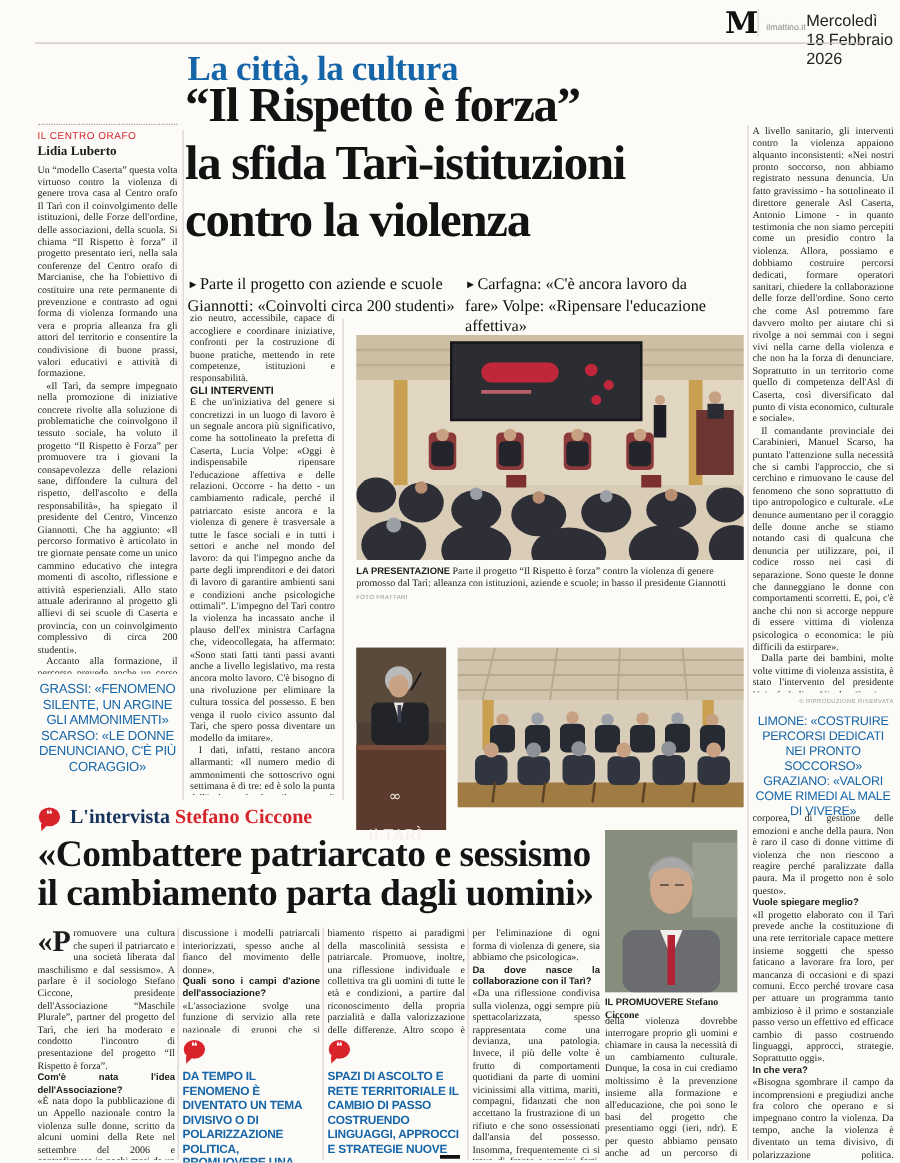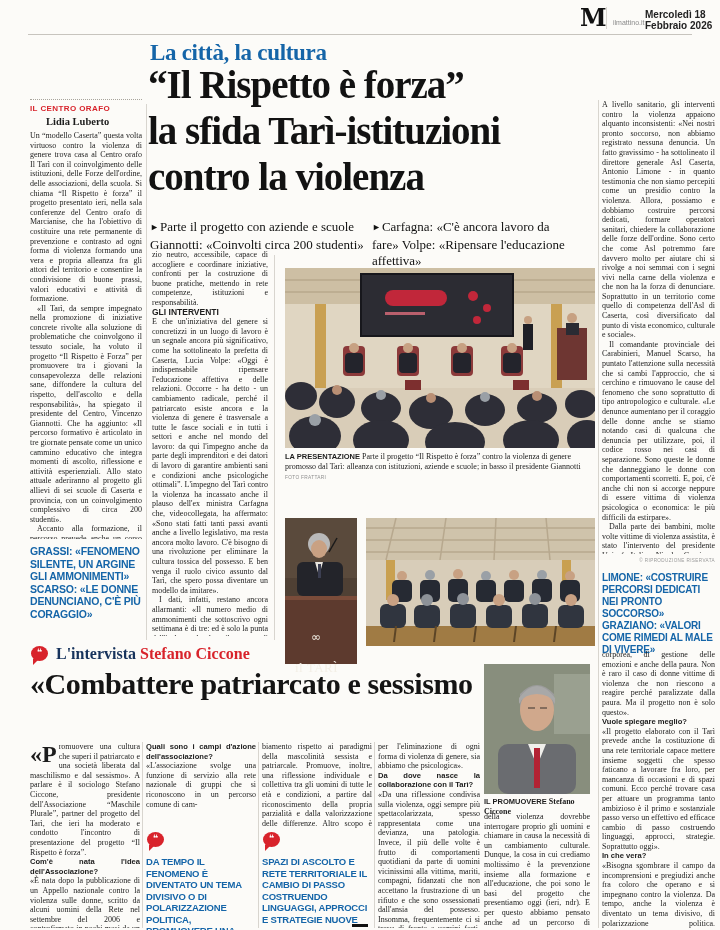--- a/index.html
+++ b/index.html
@@ -7,40 +7,40 @@
   #page{position:relative;width:720px;height:930px;background:#fcfbf8;margin:0 auto;overflow:hidden;
         font-family:"Liberation Serif",serif;color:#1c1c1c;}
   .abs{position:absolute;}
   .sans{font-family:"Liberation Sans",sans-serif;}
   .serif{font-family:"Liberation Serif",serif;margin-top:46px;}
 
   
   .section-title{font-size:21px;font-weight:bold;color:#17335c;letter-spacing:-0.3px;}
   .section-title .edition{font-weight:normal;color:#222;}
   .masthead-m{font-family:"DejaVu Serif",serif;font-weight:bold;font-size:24px;line-height:24px;color:#111;}
-  .date-line{font-size:10px;font-weight:bold;color:#222;padding-left:32px;}
+  .date-line{font-size:13px;font-weight:normal;color:#222;padding-left:32px;}
   .site-line{font-size:7px;color:#8a8a8a;}
   .hrule{border-top:1px solid #c7c4be;}
   .vrule{width:1px;background:#d8d5cf;}
 
   
-  .kicker{font-size:23px;font-weight:bold;color:#1565a8;letter-spacing:-0.3px;}
+  .kicker{font-size:28px;font-weight:bold;color:#1565a8;letter-spacing:-0.3px;}
   .headline{font-size:39px;line-height:46px;font-weight:bold;color:#121212;letter-spacing:-1px;}
   .deck{font-size:13px;line-height:16.5px;color:#121212;}
   .deck .arrow{font-size:9px;position:relative;top:-1px;margin-right:1px;}
 
   
-  .collabel{font-size:8px;font-weight:bold;color:#d8232b;letter-spacing:0.4px;font-family:"Liberation Sans",sans-serif;}
-  .byline{font-size:10.5px;font-weight:bold;margin-left:16px;}
+  .collabel{font-size:8px;font-weight:normal;color:#d8232b;letter-spacing:0.4px;font-family:"Liberation Sans",sans-serif;}
+  .byline{font-size:10.5px;font-weight:bold;}
   .bodytxt{font-size:8px;line-height:9.6px;text-align:justify;overflow:hidden;}
   .bodytxt p{margin:0;text-indent:7px;}
   .bodytxt p.noindent{text-indent:0;}
   .bodytxt p.q{font-weight:bold;text-indent:0;font-family:"Liberation Sans",sans-serif;font-size:7.6px;}
   .subhead{font-family:"Liberation Sans",sans-serif;font-weight:bold;font-size:8.5px;margin:3px 0 1px;text-indent:0 !important;}
-  .pq{font-family:"Liberation Sans",sans-serif;font-weight:bold;color:#1565a8;font-size:10.5px;line-height:12.5px;letter-spacing:-0.2px;}
+  .pq{font-family:"Liberation Sans",sans-serif;font-weight:normal;color:#1565a8;font-size:10.5px;line-height:12.5px;letter-spacing:-0.2px;text-align:center;}
   .copyline{font-family:"Liberation Sans",sans-serif;font-size:4.6px;color:#9a9a9a;letter-spacing:0.4px;text-align:right;}
 
   
   .caption{font-size:8px;line-height:10px;color:#1c1c1c;}
   .caption b{font-family:"Liberation Sans",sans-serif;font-size:7.5px;}
   .credit{font-family:"Liberation Sans",sans-serif;font-size:4.8px;color:#8f8f8f;letter-spacing:0.3px;}
 
   
   .bubble{position:absolute;width:17px;height:15px;background:#d8232b;border-radius:50%;}
   .bubble:after{content:"";position:absolute;left:2px;bottom:-4px;border:3px solid transparent;border-top-color:#d8232b;border-left-color:#d8232b;}
@@ -267,20 +267,21 @@
 
   <div class="bubble" style="left:31px;top:646px;">
       <span>❝</span>
     </div>
   <div class="abs" style="left:56px;top:645px;">
     <span class="int-label">L'intervista</span>
     <span class="int-subject">Stefano Ciccone</span>
   </div>
   <div class="abs int-headline" style="left:30px;top:668px;width:460px;">
     <div>«Combattere patriarcato e sessismo</div>
+    <div>il cambiamento parta dagli uomini»</div>
   </div>
 
   <div class="abs" style="left:484px;top:664px;width:106px;height:130px;">
     <svg width="106" height="130" viewBox="0 0 106 130">
       <rect width="106" height="130" fill="#8f9483"></rect>
       <rect width="106" height="130" fill="#7e8476" opacity="0.4"></rect>
       <rect x="70" y="10" width="36" height="60" fill="#a7ab9c" opacity="0.6"></rect>
       <path d="M36 30 Q53 12 70 30 L70 46 Q53 36 36 46 Z" fill="#9c9c9c"></path>
       <ellipse cx="53" cy="46" rx="17" ry="21" fill="#d0a88c"></ellipse>
       <path d="M35 40 Q40 30 53 30 Q66 30 71 40 L71 34 Q62 22 53 22 Q44 22 35 34 Z" fill="#a8a8a8"></path>
@@ -297,20 +298,21 @@
   </div>
 
   <div class="abs bodytxt" style="left:30px;top:742px;width:110px;height:186px;">
     <span class="dropcap">«P</span>
     <p class="noindent">romuovere una cultura che superi il patriarcato e una società liberata dal maschilismo e dal sessismo». A parlare è il sociologo Stefano Ciccone, presidente dell'Associazione “Maschile Plurale”, partner del progetto del Tarì, che ieri ha moderato e condotto l'incontro di presentazione del progetto “Il Rispetto è forza”.</p>
     <p class="q">Com'è nata l'idea dell'Associazione?</p>
     <p class="noindent">«È nata dopo la pubblicazione di un Appello nazionale contro la violenza sulle donne, scritto da alcuni uomini della Rete nel settembre del 2006 e controfirmato in pochi mesi da un migliaio di altri uomini di ogni parte d'Italia. I componenti di Maschile Plurale sono impegnati da anni in riflessioni e pratiche di condivisione e di autocoscienza che mettono in</p>
   </div>
 
   <div class="abs bodytxt" style="left:146px;top:742px;width:110px;height:84px;">
+    <p class="noindent">discussione i modelli patriarcali interiorizzati, spesso anche al fianco del movimento delle donne».</p>
     <p class="q">Quali sono i campi d'azione dell'associazione?</p>
     <p class="noindent">«L'associazione svolge una funzione di servizio alla rete nazionale di gruppi che si riconoscono in un percorso comune di cam-</p>
   </div>
   <div class="bubble" style="left:147px;top:832px;">
       <span>❝</span>
     </div>
   <div class="abs qbox-text" style="left:146px;top:856px;width:110px;">DA TEMPO IL FENOMENO È DIVENTATO UN TEMA DIVISIVO O DI POLARIZZAZIONE POLITICA, PROMUOVERE UNA RIFLESSIONE</div>
 
   <div class="abs bodytxt" style="left:262px;top:742px;width:110px;height:86px;">
     <p class="noindent">biamento rispetto ai paradigmi della mascolinità sessista e patriarcale. Promuove, inoltre, una riflessione individuale e collettiva tra gli uomini di tutte le età e condizioni, a partire dal riconoscimento della propria parzialità e dalla valorizzazione delle differenze. Altro scopo è stimolare l'impegno pubblico e personale</p>

